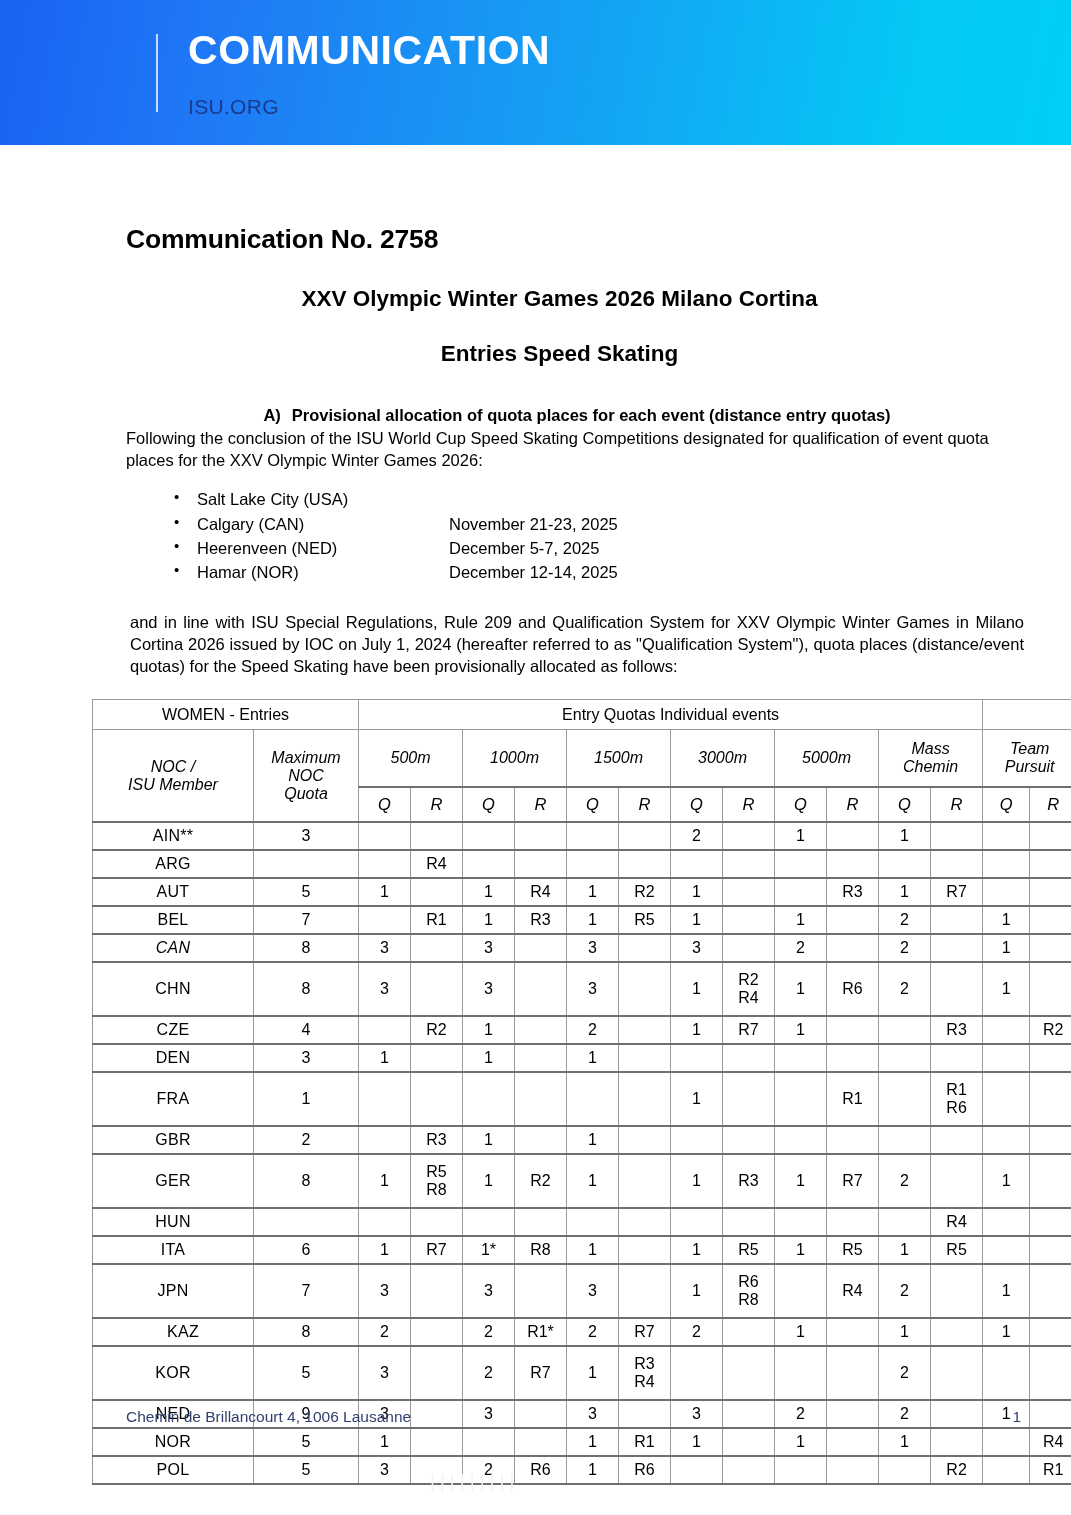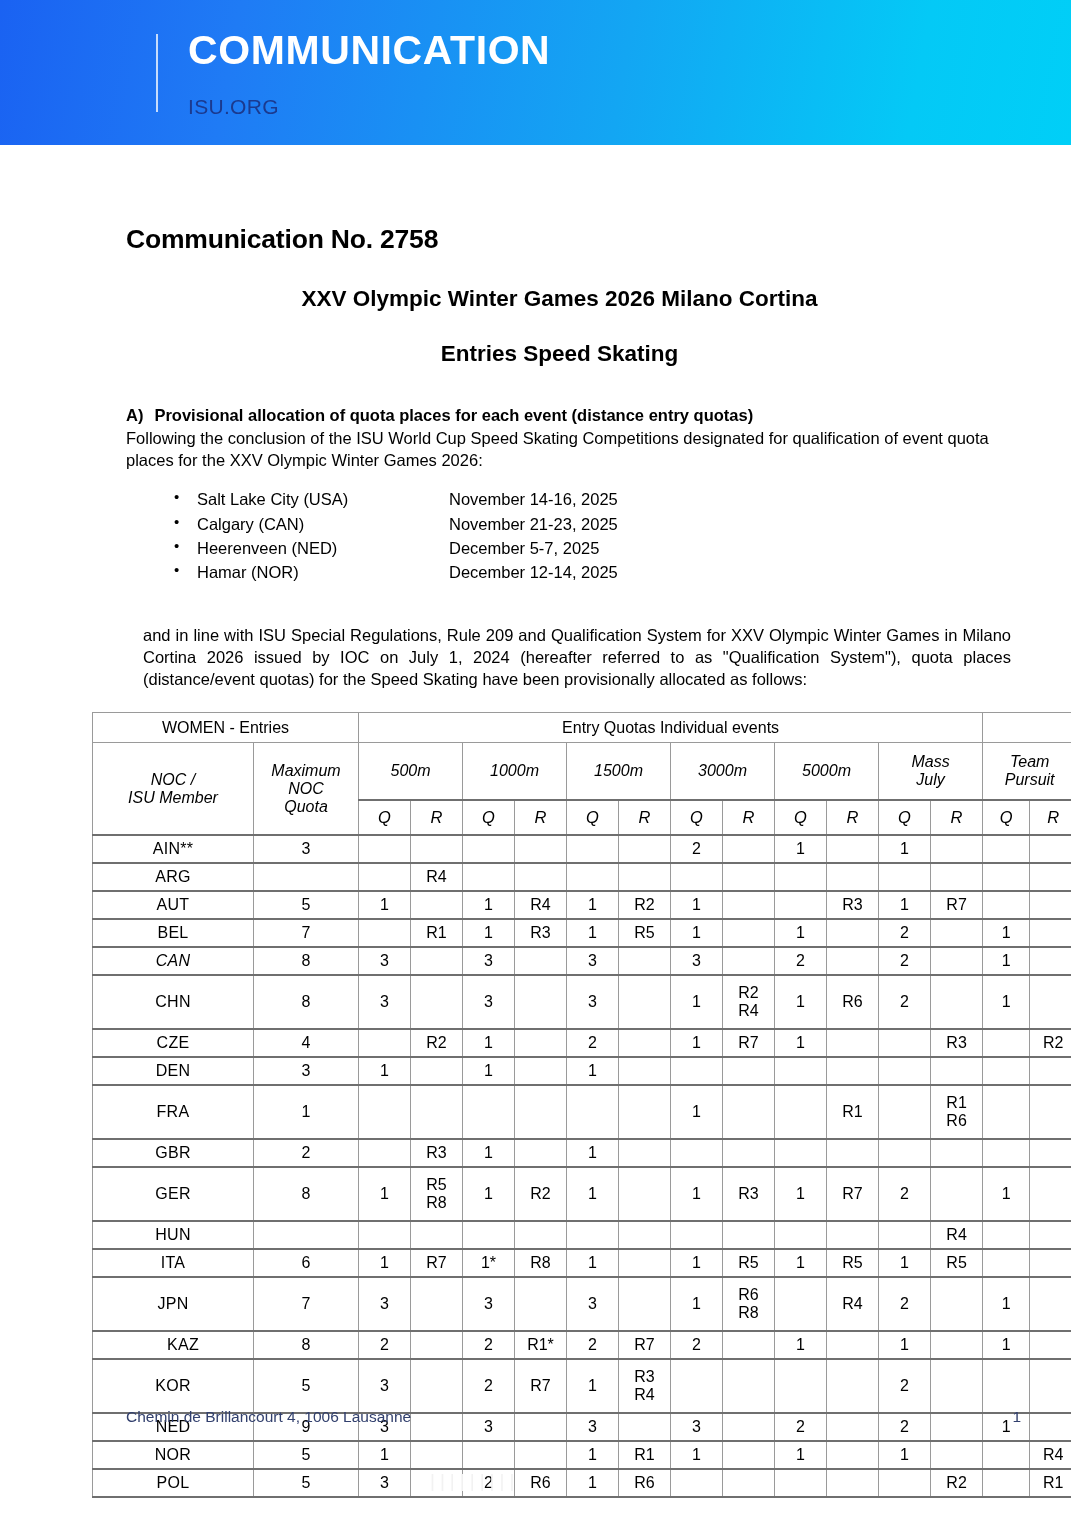--- a/index.html
+++ b/index.html
@@ -100,32 +100,33 @@
     font-weight: bold;
     text-align: center;
     margin: 29px 0 0 0;
     padding-right: 35px;
   }
 
   .sec-heading {
     font-size: 16.5px;
     font-weight: bold;
     margin: 39px 0 0 0;
+    text-align: center;
   }
   .sec-heading .sec-letter { margin-right: 11px; }
 
   p.body-text {
     font-size: 16.5px;
     line-height: 1.34;
     margin: 2px 0 13px 0;
   }
   p.body-just {
     font-size: 16.5px;
     line-height: 1.345;
-    margin: 17px;
+    margin: 4px;
     text-align: justify;
   }
   .gap-block { height: 22px; }
 
   ul.venues {
     list-style: none;
     margin: 16px 0 0 0;
     padding: 0 0 0 40px;
   }
   ul.venues li {
@@ -235,21 +236,20 @@
 
   <div class="sec-heading">
     <span class="sec-letter">A)</span><span>Provisional allocation of quota places for each event (distance entry quotas)</span>
   </div>
 
   <p class="body-text">Following the conclusion of the ISU World Cup Speed Skating Competitions designated for qualification of event quota places for the XXV Olympic Winter Games 2026:</p>
 
   <ul class="venues">
     <li>
       <span class="venue-name">Salt Lake City (USA)</span>
-      <span class="venue-date">November 14-16, 2025</span>
     </li>
     <li>
       <span class="venue-name">Calgary (CAN)</span>
       <span class="venue-date">November 21-23, 2025</span>
     </li>
     <li>
       <span class="venue-name">Heerenveen (NED)</span>
       <span class="venue-date">December 5-7, 2025</span>
     </li>
     <li>
@@ -297,21 +297,21 @@
           <div>NOC</div>
           <div>Quota</div>
         </th>
         <th class="th-ital" colspan="2" style="height:56px">500m</th>
         <th class="th-ital" colspan="2">1000m</th>
         <th class="th-ital" colspan="2">1500m</th>
         <th class="th-ital" colspan="2">3000m</th>
         <th class="th-ital" colspan="2">5000m</th>
         <th class="th-ital" colspan="2">
           <div>Mass</div>
-          <div>July</div>
+          <div>Chemin</div>
         </th>
         <th class="th-ital" colspan="2">
           <div>Team</div>
           <div>Pursuit</div>
         </th>
       </tr>
       <tr class="rowline">
         <th class="th-qr">Q</th>
         <th class="th-qr">R</th>
         <th class="th-qr">Q</th>

